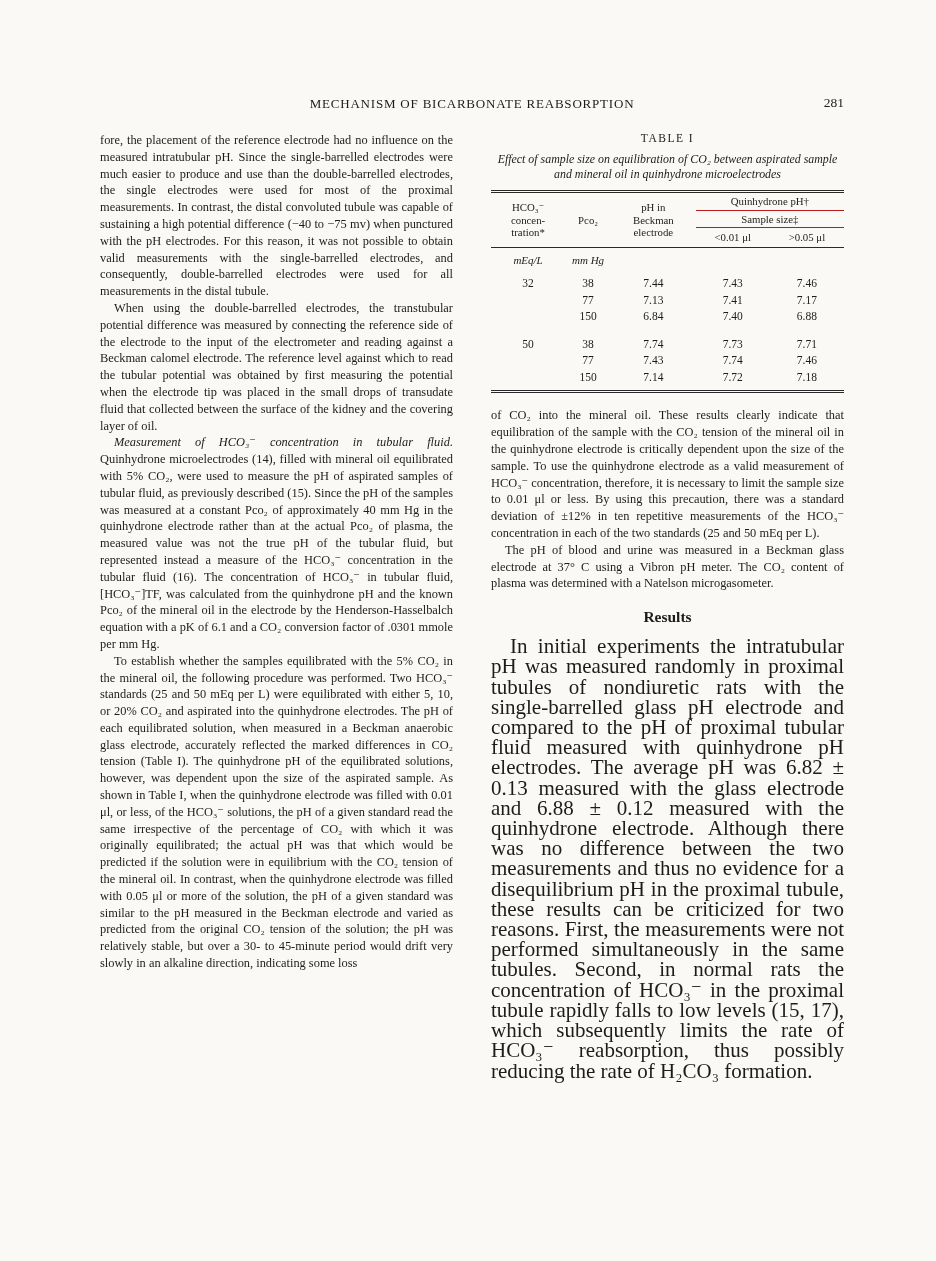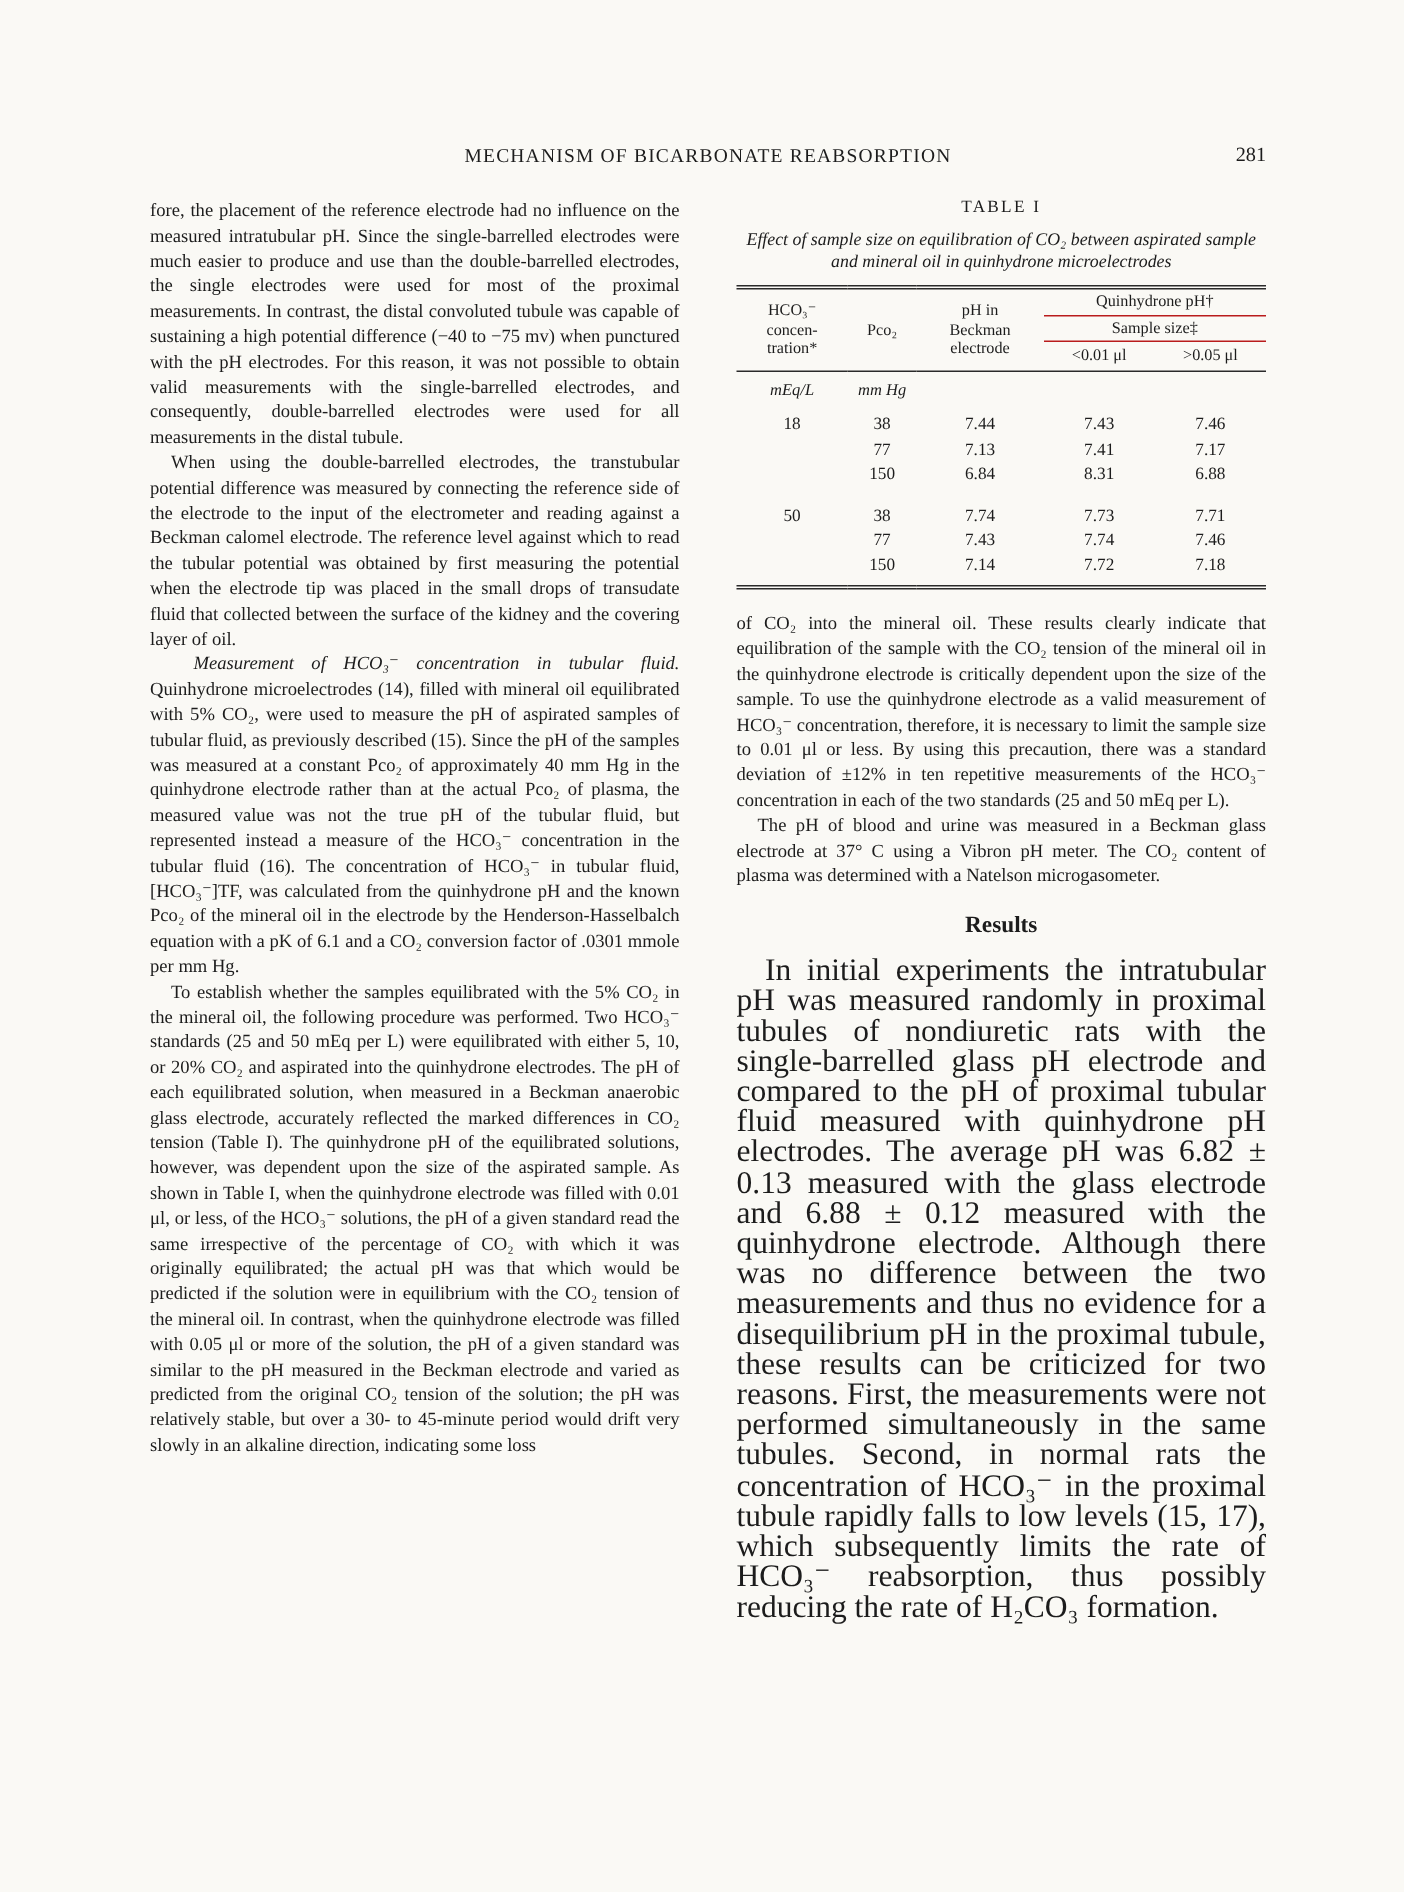--- a/index.html
+++ b/index.html
@@ -32,21 +32,21 @@
     position: absolute;
     right: 0; top: -1px;
     font-size: 13.5px;
   }
   
   .columns { display: flex; gap: 38px; }
   .col { width: 359px; }
   p { margin: 0; }
   .small { font-size: 12.4px; line-height: 16.8px; text-align: justify; }
   .indent { text-indent: 14px; }
-  .italic { font-style: italic; margin-left: 15px; }
+  .italic { font-style: italic; }
   .body-text { font-size: 21px; line-height: 20.2px; text-align: justify; }
   .body-text.indent { text-indent: 19px; }
   
   .table-block { margin-bottom: 14px; }
   .table-label {
     text-align: center;
     font-size: 11.5px;
     letter-spacing: 1.5px;
     margin-bottom: 8px;
   }
@@ -156,38 +156,38 @@
           </thead>
           <tbody>
             <tr class="units-row">
               <td>mEq/L</td>
               <td>mm Hg</td>
               <td></td>
               <td></td>
               <td></td>
             </tr>
             <tr class="first-data">
-              <td>18</td>
+              <td>32</td>
               <td>38</td>
               <td>7.44</td>
               <td>7.43</td>
               <td>7.46</td>
             </tr>
             <tr>
               <td></td>
               <td>77</td>
               <td>7.13</td>
               <td>7.41</td>
               <td>7.17</td>
             </tr>
             <tr>
               <td></td>
               <td>150</td>
               <td>6.84</td>
-              <td>8.31</td>
+              <td>7.40</td>
               <td>6.88</td>
             </tr>
             <tr class="group-gap">
               <td>50</td>
               <td>38</td>
               <td>7.74</td>
               <td>7.73</td>
               <td>7.71</td>
             </tr>
             <tr>

